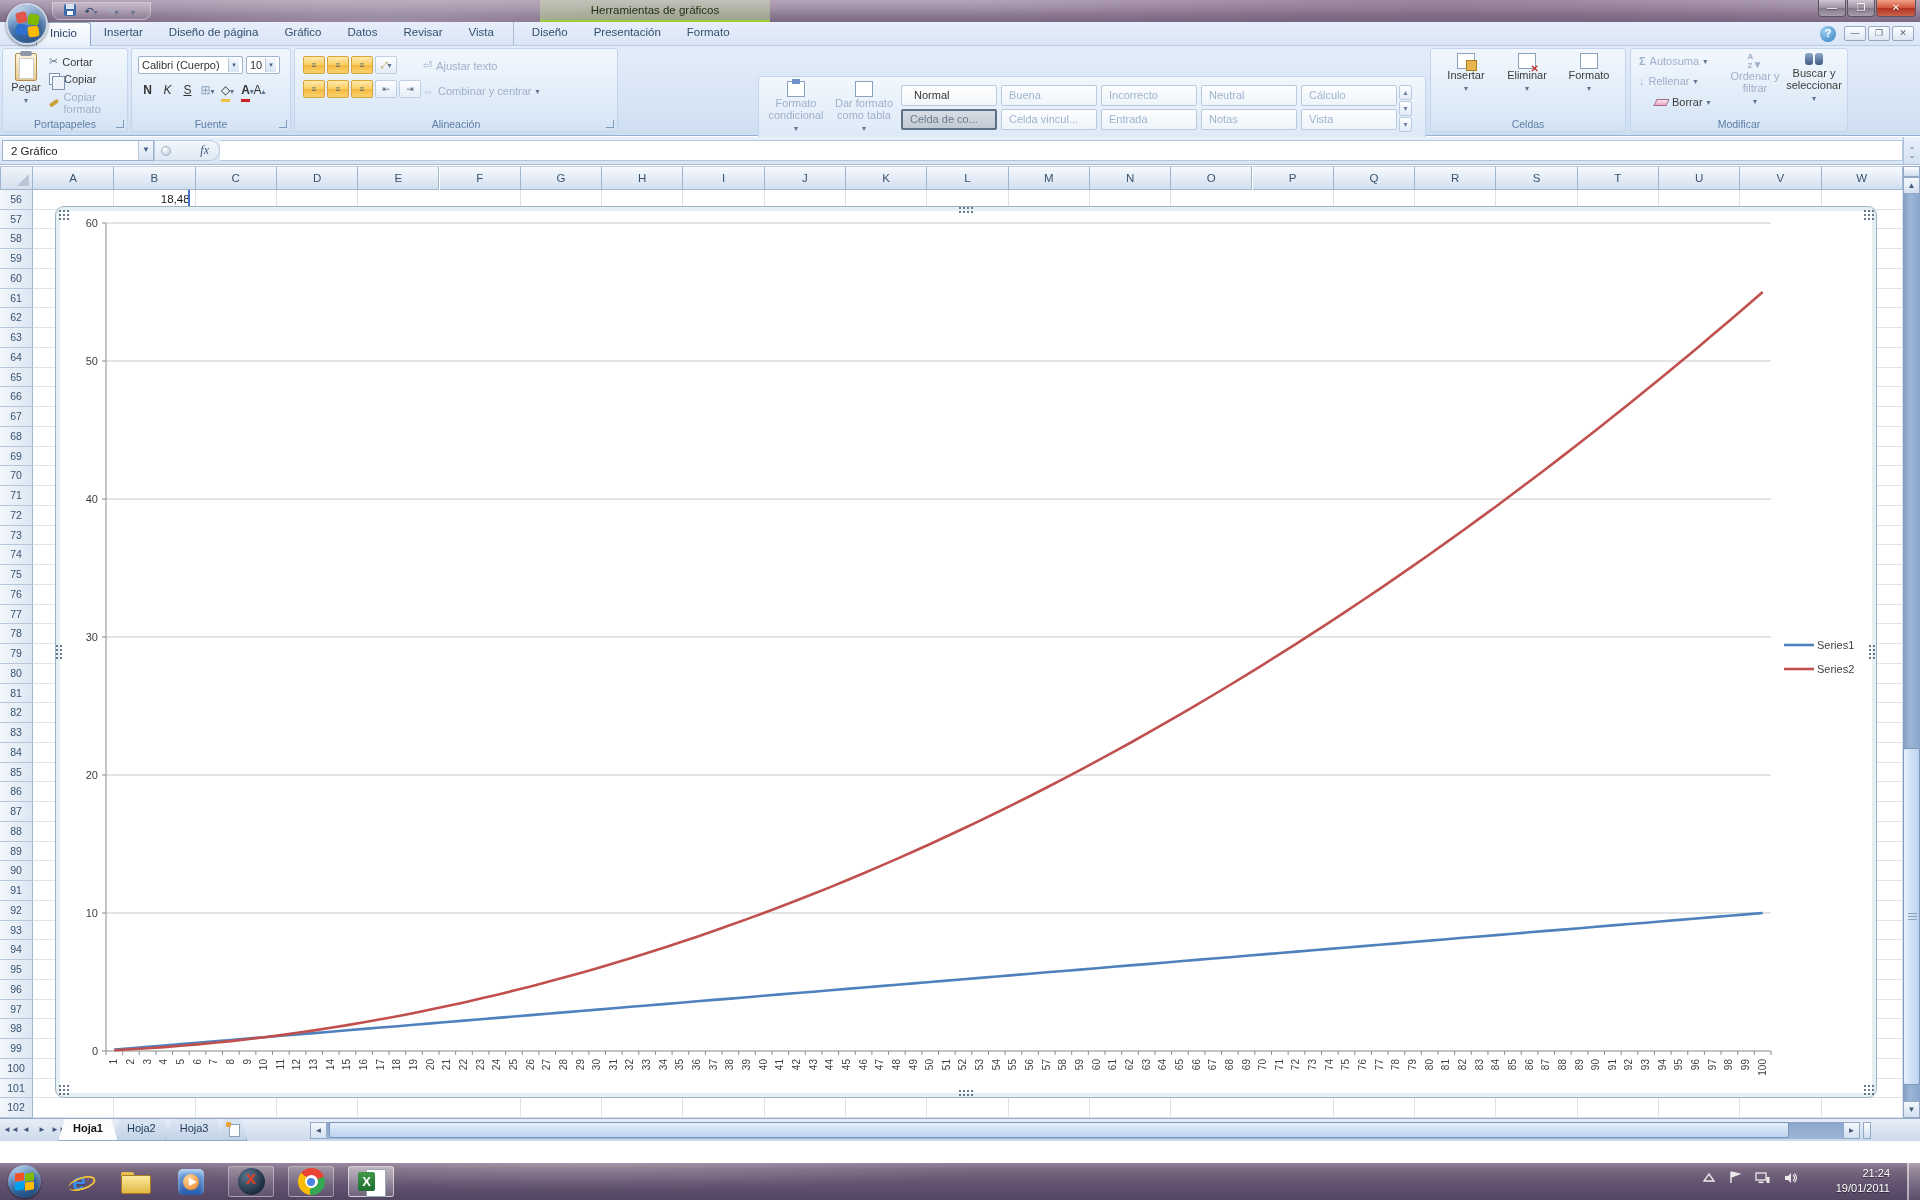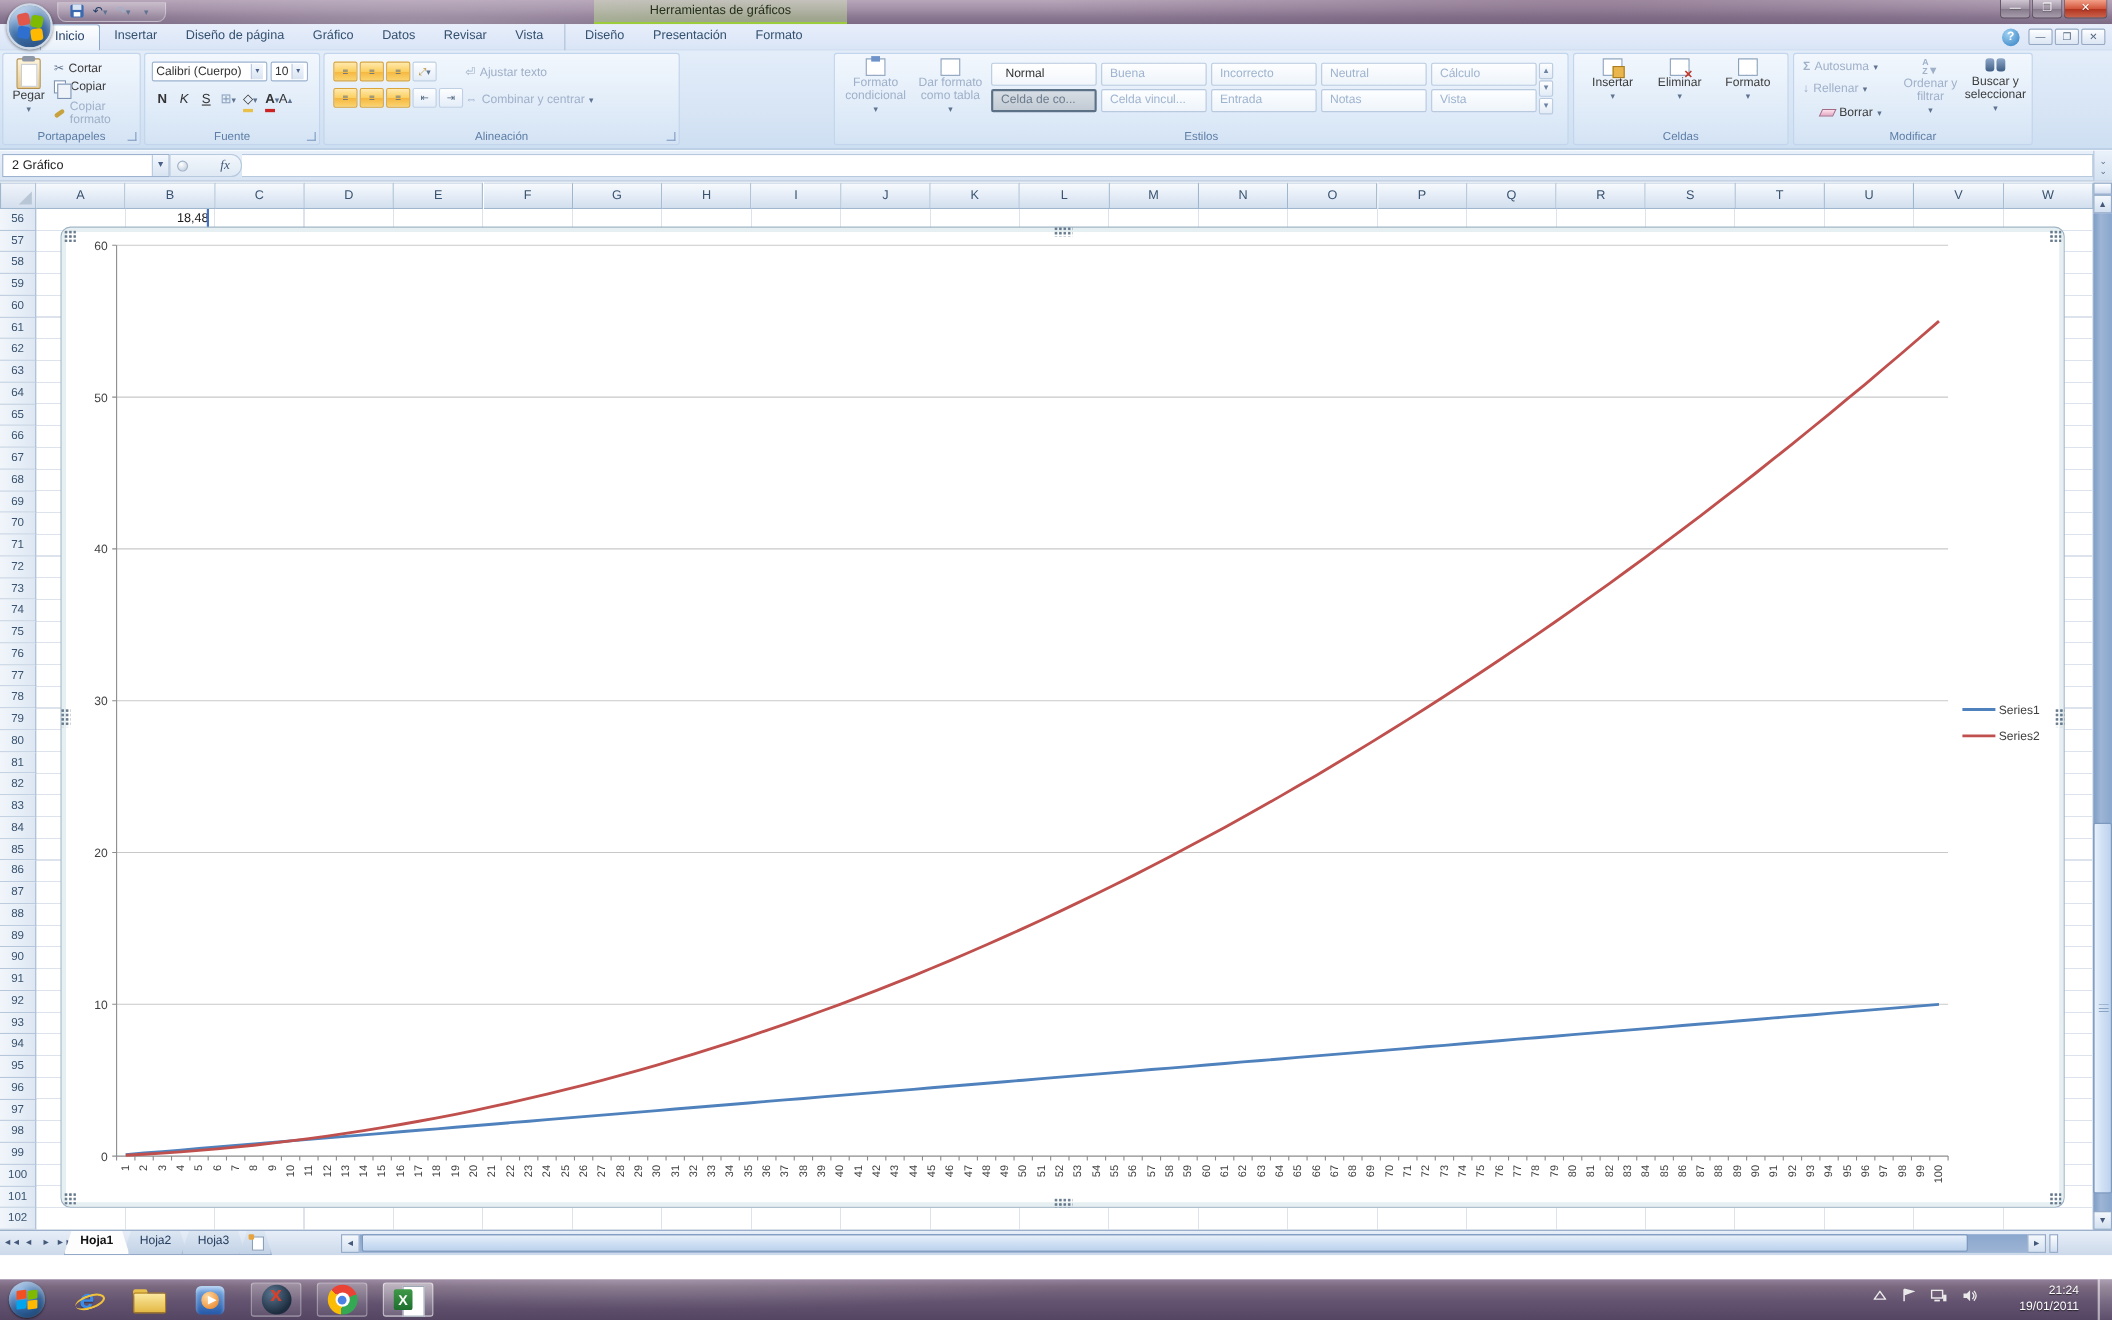--- a/index.html
+++ b/index.html
@@ -363,21 +363,21 @@
       <div class="smallrow" style="left:128px;top:36px;">
         <span style="color:#9fb0c9;">⇔</span>
         <span class="dis">Combinar y centrar</span>
           <span class="caret">▾</span>
         </div>
       <div class="glabel">Alineación</div>
       <div class="launch"></div>
     </div>
 
 
-    <div class="rgroup" style="left:758px;width:668px;">
+    <div class="rgroup" style="left:758px;width:668px;margin-top:28px;">
       <div class="bigbtn" style="left:6px;width:62px;">
         <div class="minigrid fmt"></div>
         <div class="dis">Formato condicional</div><span class="caret">▾</span>
       </div>
       <div class="bigbtn" style="left:72px;width:66px;">
         <div class="minigrid"></div>
         <div class="dis">Dar formato como tabla</div><span class="caret">▾</span>
       </div>
       <div id="gallery">
           <div class="chip normal" style="left: 142px; top: 8px; width: 96px;">Normal</div>

